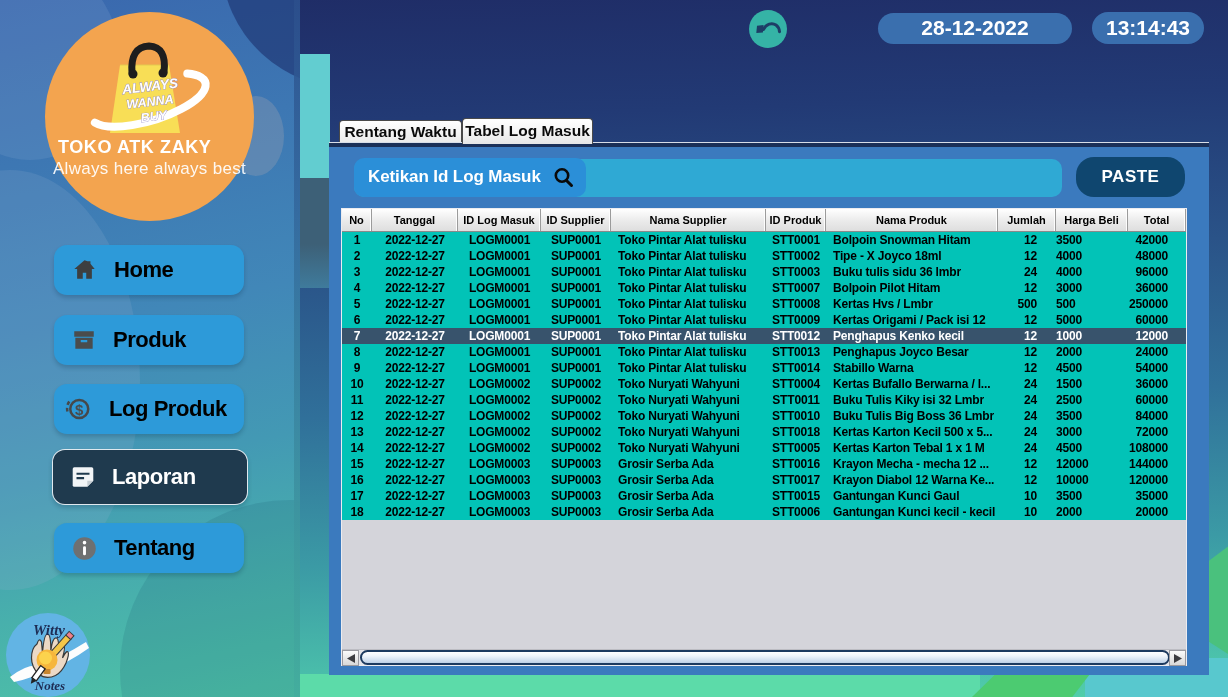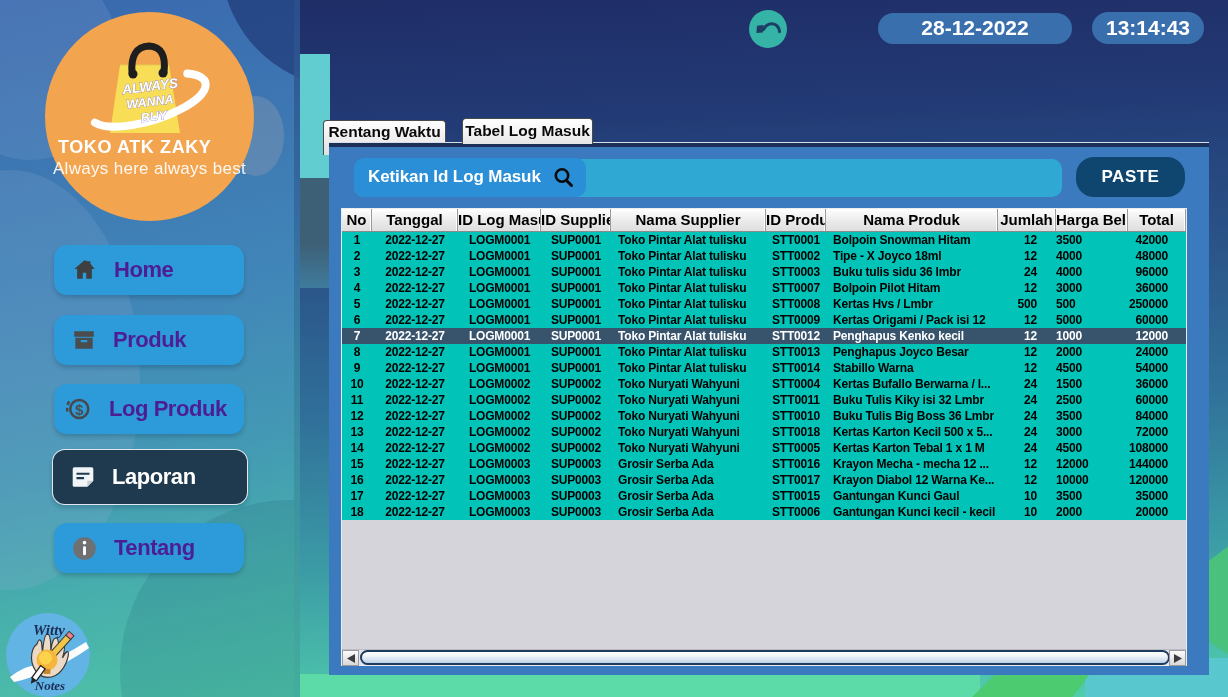--- a/index.html
+++ b/index.html
@@ -23,47 +23,47 @@
 #sidebar .blob3{position:absolute;left:-60px;top:-40px;width:180px;height:200px;border-radius:50%;background:rgba(160,185,220,.15)}
 #sidebaredge{position:absolute;left:294px;top:0;width:6px;height:697px;background:linear-gradient(180deg,#2c4f8c,#33679c 30%,#3a86a0 60%,#43ad9d 100%);opacity:.85}
 
 #logo{position:absolute;left:45px;top:12px;width:209px;height:209px;border-radius:50%;background:#f3a44f}
 #logo svg{position:absolute;left:0;top:0}
 .logoname{position:absolute;left:13px;top:125px;width:209px;text-align:left;color:#fff;font-weight:bold;font-size:18px;letter-spacing:.6px}
 .logosub{position:absolute;left:0;top:147px;width:209px;text-align:center;color:rgba(255,255,255,.92);font-size:17px;letter-spacing:.3px}
 
 .nbtn{position:absolute;left:54px;width:190px;height:50px;border-radius:13px;background:#2d9ad9;display:flex;align-items:center;box-shadow:0 3px 4px rgba(0,40,70,.22)}
 .nbtn svg{margin-left:17px;flex:0 0 auto}
-.nbtn span{margin-left:16px;font-weight:bold;font-size:22px;color:#4c1d95;letter-spacing:-0.45px;white-space:nowrap}
+.nbtn span{margin-left:16px;font-weight:bold;font-size:22px;color:#000000;letter-spacing:-0.45px;white-space:nowrap}
 .nbtn.seldark{left:52px;width:196px;height:56px;background:#1f3a4e;border:1.5px solid rgba(235,242,248,.95)}
 .nbtn.seldark span{color:#fff}
 
 #witty{position:absolute;left:6px;top:613px;width:84px;height:84px}
 
 #hdrchip{position:absolute;left:317px;top:31px;width:352px;height:64px;border-radius:19px;background:#3d6fab;box-shadow:inset 0 0 18px rgba(255,255,255,.06)}
 #hdrchip div{width:100%;text-align:center;line-height:62px;color:#fff;font-weight:bold;font-size:29px;letter-spacing:.2px}
 #undo{position:absolute;left:749px;top:10px;width:38px;height:38px;border-radius:50%;background:#35b3a6}
 .pill{position:absolute;background:#3a6fae;border-radius:16px;color:#fff;font-family:Liberation Sans, sans-serif;font-weight:bold;text-align:center}
 #date{left:878px;top:13px;width:194px;height:31px;font-size:21px;line-height:30px}
 #time{left:1092px;top:12px;width:112px;height:32px;font-size:21px;line-height:31px}
 
 .tab{position:absolute;background:linear-gradient(#ffffff,#f2f2f2 40%,#e0e0e0);border:1px solid #4a4a4a;border-bottom:none;border-radius:4px 4px 0 0;text-align:center;font-weight:bold;font-size:15.5px;color:#0a0a0a}
-#tab1{left:323px;top:120px;width:123px;height:35px;line-height:22px}
+#tab1{left:339px;top:120px;width:123px;height:35px;line-height:22px}
 #tab2{left:462px;top:118px;width:131px;height:26px;line-height:24px;background:linear-gradient(#ffffff,#f6f6f6 45%,#e6e6e6);z-index:5}
 #tabline{position:absolute;left:329px;top:142px;width:880px;height:1px;background:#d8dee8;z-index:3}
 
 #panel{position:absolute;left:329px;top:143px;width:880px;height:532px;background:#3b7abe;border-top:4px solid #1b3058}
 
 #field{position:absolute;left:354px;top:159px;width:708px;height:38px;border-radius:10px;background:#2fa9d4}
 #fieldlabel{position:absolute;left:354px;top:158px;width:232px;height:39px;border-radius:10px;background:#2b8fd8;color:#fff;font-weight:bold;font-size:17px;line-height:38px;padding-left:14px;white-space:nowrap;letter-spacing:-0.1px}
 #paste{position:absolute;left:1076px;top:157px;width:109px;height:40px;border-radius:18px;background:#0f466f;color:#fff;font-weight:bold;font-size:17px;text-align:center;line-height:40px;letter-spacing:.5px}
 
 #table{position:absolute;left:341px;top:208px;width:846px;height:458px;background:#d4d4da;border:1px solid #ececf0}
 #thead{display:flex;height:23px;background:linear-gradient(#ffffff,#ececec 50%,#dedede);border-bottom:1px solid #8a8a8a}
-#thead .c{font-weight:bold;font-size:15px;line-height:22px;text-align:center;color:#000;border-right:1px solid #9b9b9b;box-shadow:inset -1px 0 0 #fdfdfd;white-space:nowrap;overflow:hidden}
+#thead .c{font-weight:bold;font-size:11px;line-height:22px;text-align:center;color:#000;border-right:1px solid #9b9b9b;box-shadow:inset -1px 0 0 #fdfdfd;white-space:nowrap;overflow:hidden}
 #tbody{position:absolute;left:0;top:23px;width:844px}
 .tr{display:flex;height:16px;background:#02c3b7;color:#000}
 .tr.sel{background:#38536c;color:#fff}
 .tr .c{font-weight:bold;font-size:12px;letter-spacing:-0.18px;line-height:16px;text-align:center;white-space:nowrap;overflow:hidden}
 .tr .c4,.tr .c6{text-align:left;padding-left:7px}
 .tr .c7{text-align:right;padding-right:19px}
 .tr .c8{text-align:left;padding-right:31px}
 .tr .c9{text-align:right;padding-right:18px}
 .c0{width:30px}
 .c1{width:86px}

